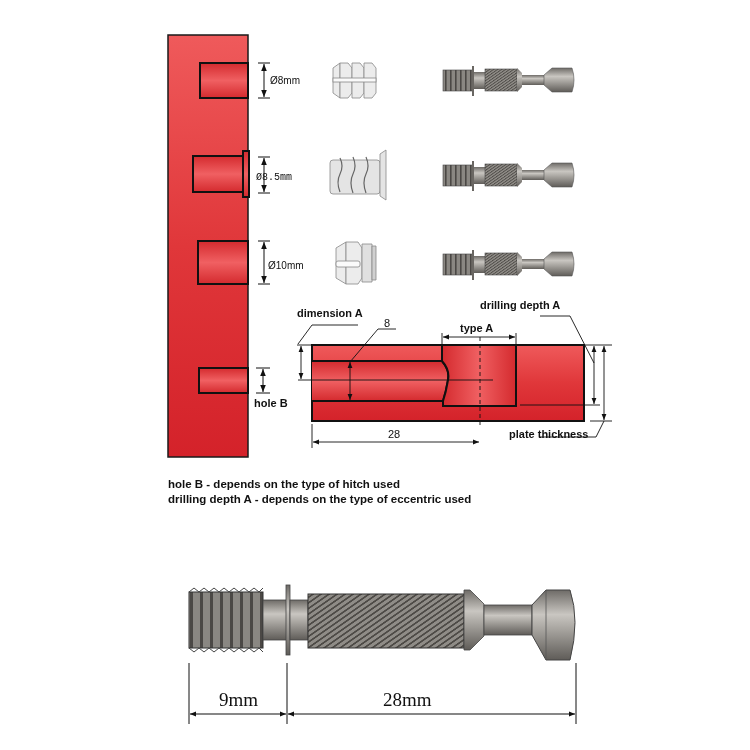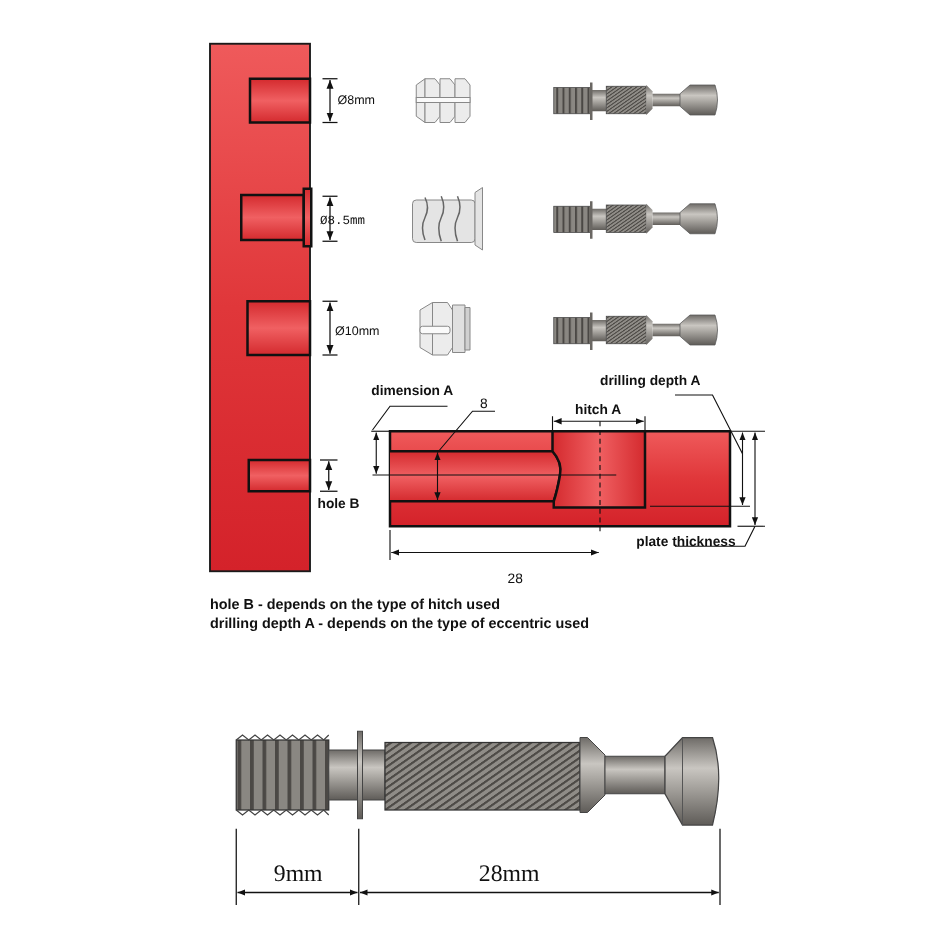--- a/index.html
+++ b/index.html
@@ -204,23 +204,23 @@
   </g>
 </svg>
 
 <div class="lbl sm" style="left:270px; top:75px;">Ø8mm</div>
 <div class="lbl sm" style="left:256px; top:172px;font-family:Liberation Mono, monospace;">Ø8.5mm</div>
 <div class="lbl sm" style="left:268px; top:260px;">Ø10mm</div>
 <div class="lbl b" style="left:254px; top:397px;">hole B</div>
 
 <div class="lbl b" style="left:297px; top:307px;">dimension A</div>
 <div class="lbl" style="left:384px; top:317px;">8</div>
-<div class="lbl b" style="left:460px; top:322px;">hitch A</div>
+<div class="lbl b" style="left:460px; top:322px;">type A</div>
 <div class="lbl b" style="left:480px; top:299px;">drilling depth A</div>
-<div class="lbl" style="left:406px; top:428px;margin-top:29px;">28</div>
+<div class="lbl" style="left:388px; top:428px;">28</div>
 <div class="lbl b" style="left:509px; top:428px;text-align:right;">plate thickness</div>
 
 <div class="notes">
   <div>hole B - depends on the type of hitch used</div>
   <div>drilling depth A - depends on the type of eccentric used</div>
 </div>
 
 <div class="dimbig" style="left:219px; top:689px;">9mm</div>
 <div class="dimbig" style="left:383px; top:689px;">28mm</div>
 

